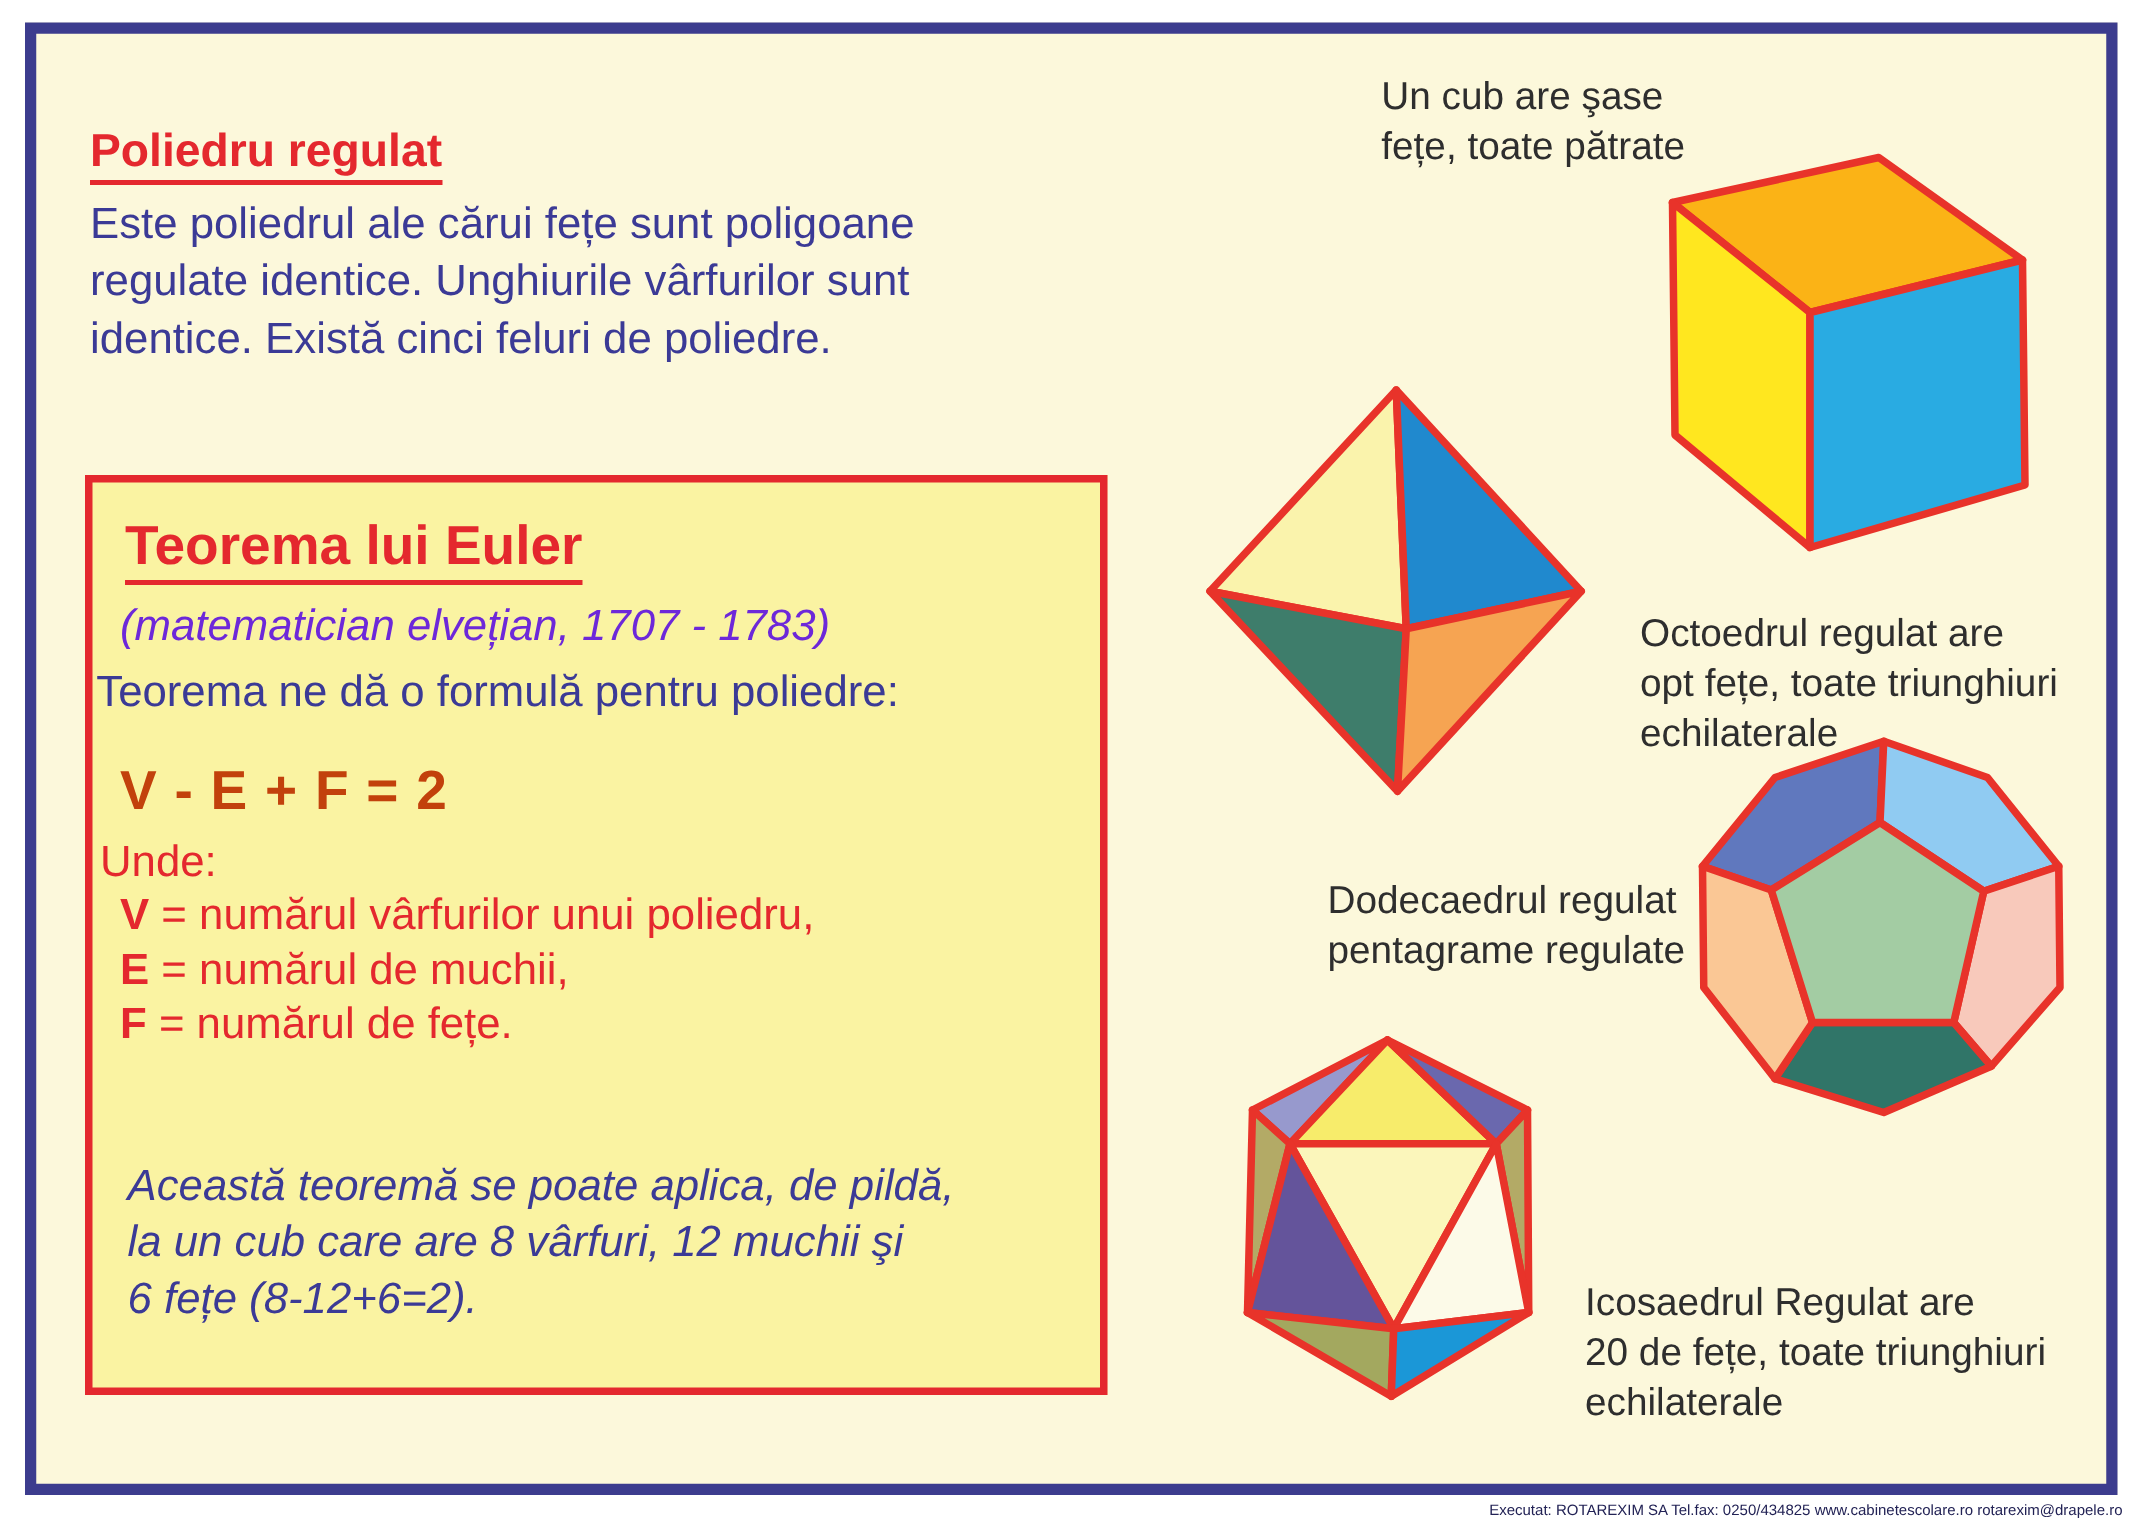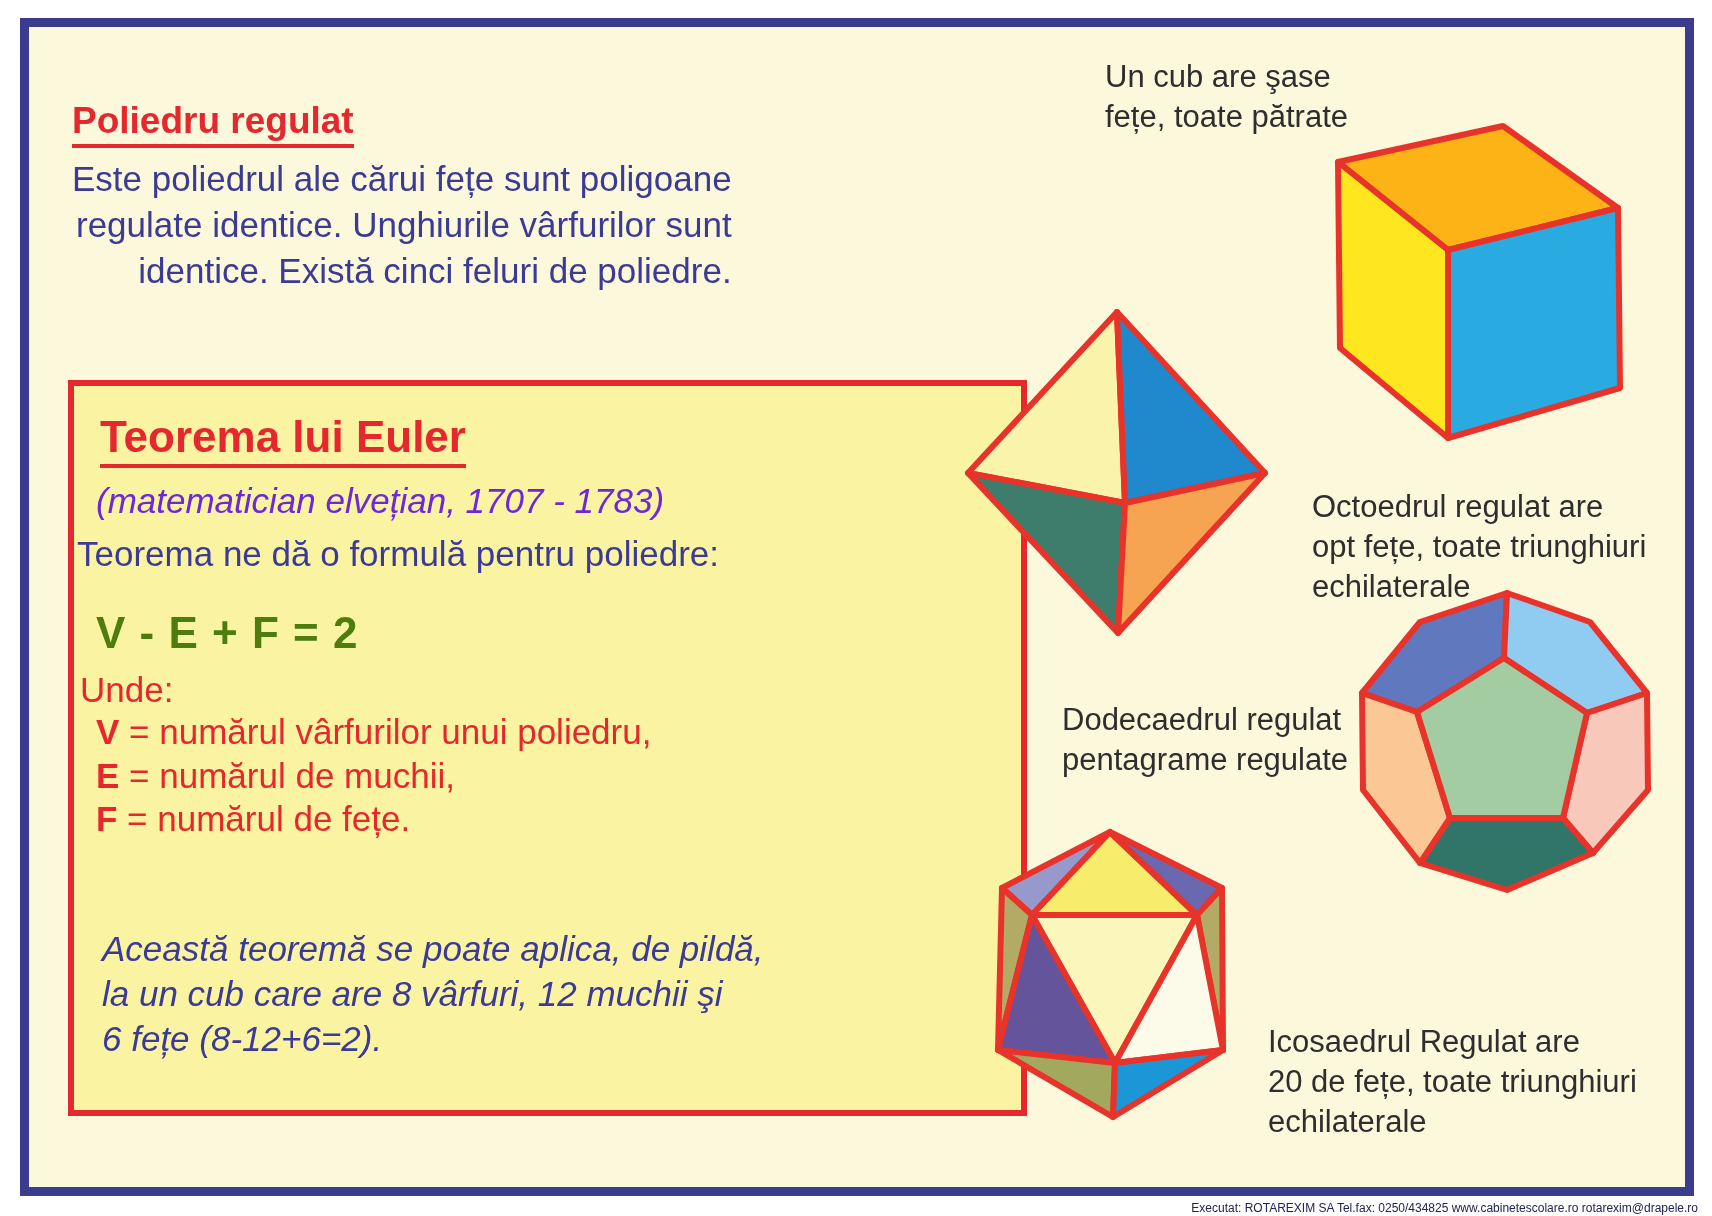--- a/index.html
+++ b/index.html
@@ -16,48 +16,48 @@
     border:9px solid #3C3C8E;
     background:#FCF8DB;
     box-sizing:border-box;
   }
   .abs{position:absolute;}
   .b{font-weight:bold;}
   .u{border-bottom:4px solid #E4282E;padding-bottom:2px;display:inline-block;}
   .intro-title{font-size:37px;font-weight:bold;color:#E4282E;}
   .intro-line{font-size:35px;line-height:46px;color:#3B3A96;}
   #euler-box{
-    position:absolute;left:68px;top:380px;width:959px;height:736px;
+    position:absolute;left:68px;top:380px;width:818px;height:736px;
     background:#FAF3A2;border:6px solid #E4282E;box-sizing:border-box;
   }
   .box-title{font-size:44px;font-weight:bold;color:#E4282E;}
   .box-sub{font-size:35px;color:#6d28d9;font-style:italic;}
   .box-line{font-size:35px;color:#3B3A96;}
-  .formula{font-size:44px;font-weight:bold;color:#4d7c0f;letter-spacing:1px;}
+  .formula{font-size:44px;font-weight:bold;color:#c2410c;letter-spacing:1px;}
   .red-line{font-size:35px;color:#E4282E;}
   .example-line{font-size:35px;line-height:45px;color:#3B3A96;font-style:italic;}
   .shape-label{font-size:31px;line-height:40px;color:#2E2E2E;}
   svg polygon{stroke:#E8332A;stroke-width:6;stroke-linejoin:round;}
   #footer-note{
     position:absolute;right:14px;bottom:1px;
     font-size:12px;color:#222255;
     font-family:"Liberation Sans", sans-serif;
   }
 </style>
 </head>
 <body>
 
 <div id="poster">
   <div id="frame"></div>
 
   <div class="abs" style="left:72px;top:100px;">
     <div>
       <span class="intro-title u">Poliedru regulat</span>
     </div>
-    <div style="margin-top:8px;text-align:right;">
+    <div style="margin-top:8px;">
       <div class="intro-line">Este poliedrul ale cărui fețe sunt poligoane</div>
       <div class="intro-line">regulate identice. Unghiurile vârfurilor sunt</div>
       <div class="intro-line">identice. Există cinci feluri de poliedre.</div>
     </div>
   </div>
 
   <div id="euler-box">
     <div class="abs" style="left:26px;top:26px;">
       <span class="box-title u">Teorema lui Euler</span>
     </div>

